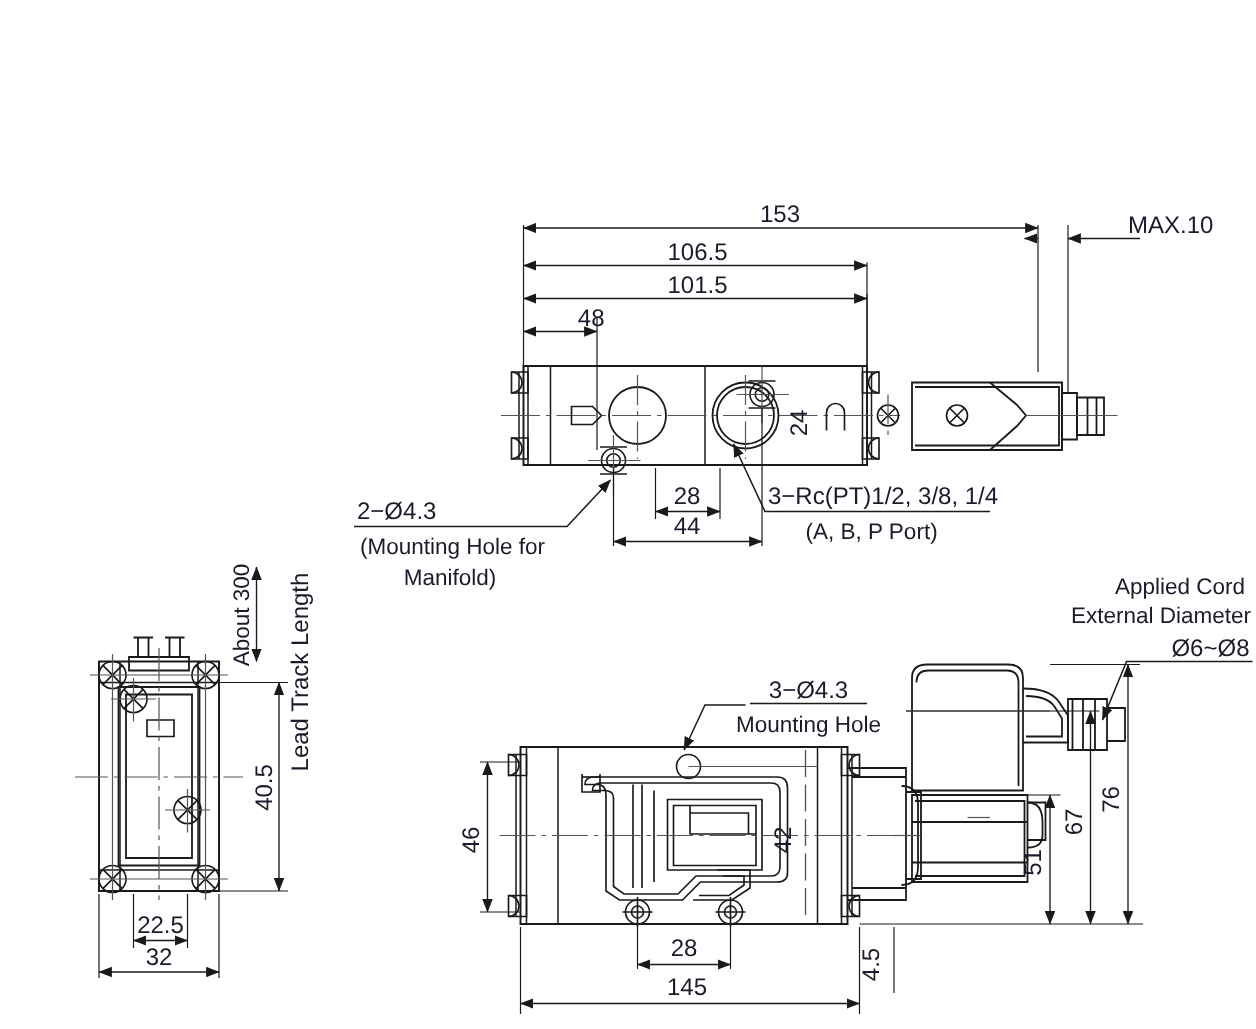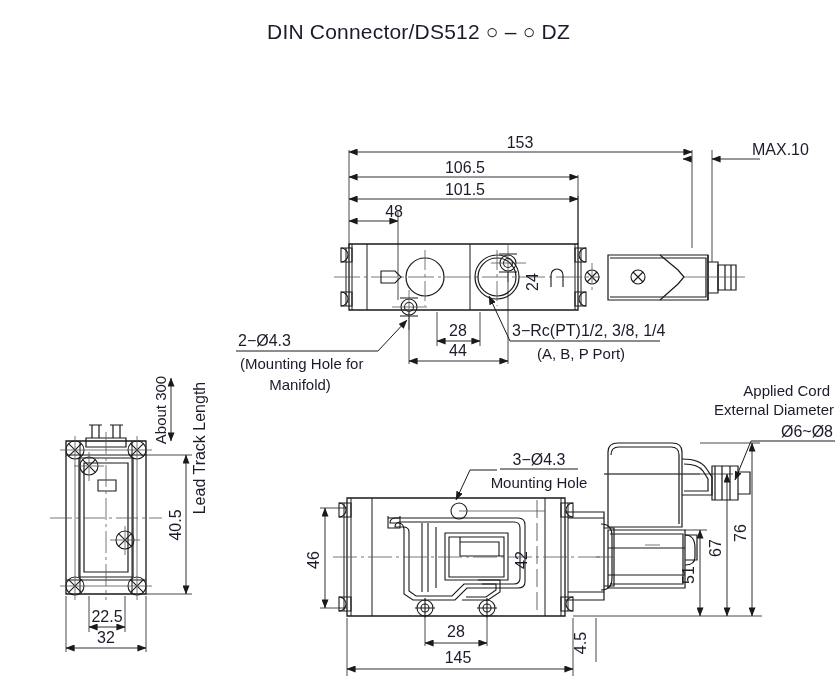--- a/index.html
+++ b/index.html
@@ -11,21 +11,20 @@
     font-size:21px;letter-spacing:.2px;color:#1b1b2b;
   }
   svg{position:absolute;left:0;top:0;width:837px;height:686px;}
   text{font-family:"Liberation Sans",sans-serif;fill:#1b1b2b;}
 </style>
 </head>
 <body>
 
 <div id="stage">
 
-  <div class="title">DIN Connector/DS512 ○ – ○ DZ</div>
 
   <svg viewBox="0 0 837 686" xmlns="http://www.w3.org/2000/svg">
     <defs>
       <marker id="ar" markerWidth="9" markerHeight="7" refX="8.6" refY="3.5" orient="auto" markerUnits="userSpaceOnUse">
         <path d="M0,0 L9,3.5 L0,7 z" fill="#1a1a1a"></path>
       </marker>
       <marker id="arS" markerWidth="9" markerHeight="7" refX="0.4" refY="3.5" orient="auto" markerUnits="userSpaceOnUse">
         <path d="M9,0 L0,3.5 L9,7 z" fill="#1a1a1a"></path>
       </marker>
       <g id="screwX">

